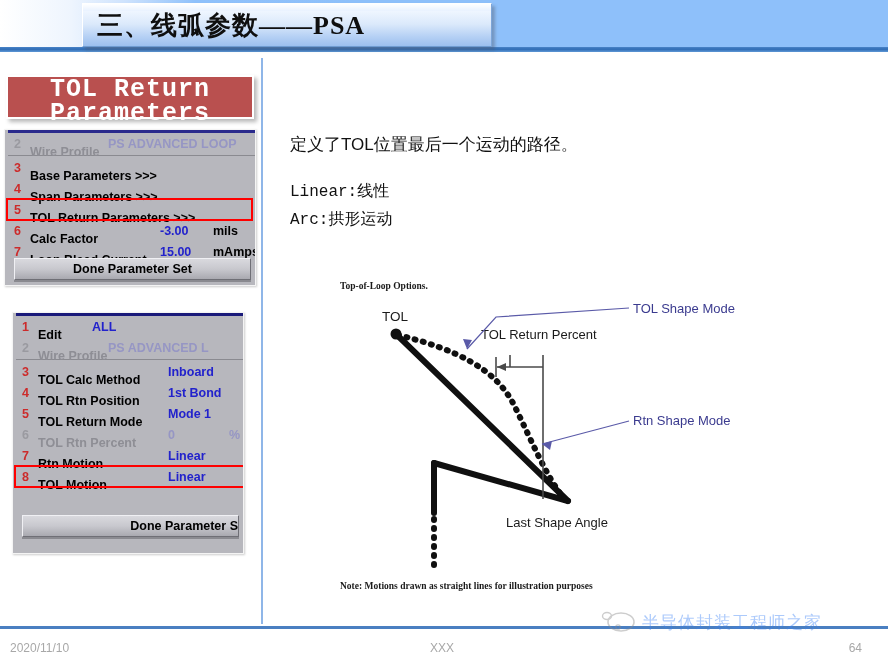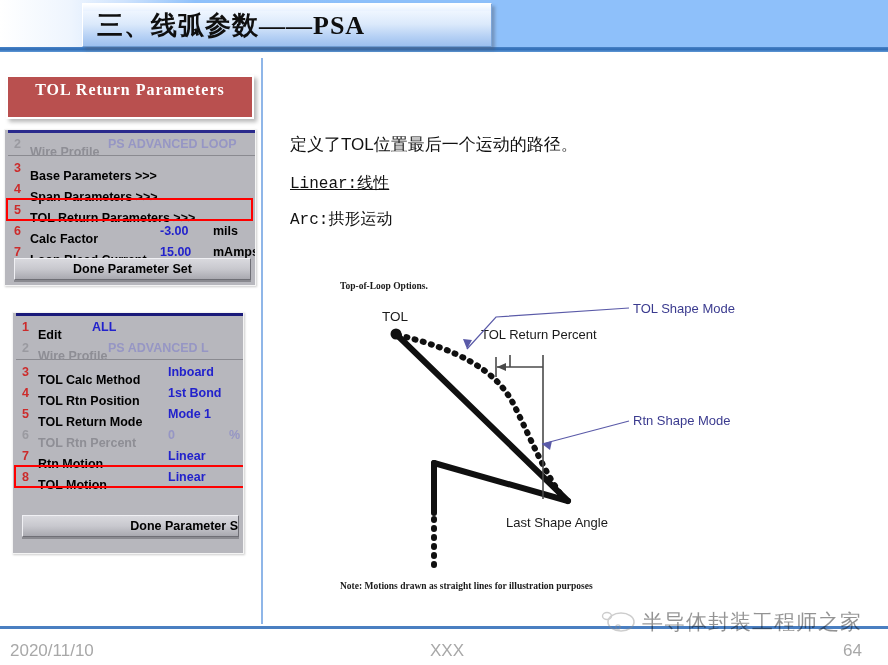--- a/index.html
+++ b/index.html
@@ -48,22 +48,22 @@
   #red-title{
     position:absolute;left:6px;top:18px;width:244px;height:40px;
     background:#b9504f;
     box-shadow:3px 3px 4px rgba(0,0,0,.28);
     border:2px solid #ffffff;
     overflow:visible;
   }
   #red-title-text{
     position:absolute;left:0;top:1px;width:244px;
     text-align:center;
-    font-family:Liberation Serif, serif;
-    font-size:16px;font-weight:700;color:#ffffff;
+    font-family:Liberation Mono, monospace;
+    font-size:25px;font-weight:700;color:#ffffff;
     line-height:24px;
     letter-spacing:1px;
   }
 
   .win{
     position:absolute;
     background:#b7b7bd;
     border:1px solid #f4f4f4;
     box-shadow:1px 1px 2px rgba(0,0,0,.2);
     overflow:hidden;
@@ -148,35 +148,35 @@
 
   #diagram{position:absolute;left:70px;top:220px;width:430px;height:330px;}
 
   
   #footer-rule{
     position:absolute;left:0;top:626px;width:888px;height:3px;
     background:#4a7fc1;
   }
   .foot{
     position:absolute;top:641px;
-    font-size:17px;color:#a8a8a8;
+    font-size:12px;color:#a8a8a8;
     font-family:"Liberation Sans",sans-serif;
   }
   #foot-date{left:10px;}
   #foot-center{left:430px;}
   #foot-page{right:26px;}
 
   #watermark{
     position:absolute;left:600px;top:608px;
     display:flex;align-items:center;
     opacity:.42;
     pointer-events:none;
   }
   #wm-text{
-    font-size:21px;color:#000000;font-weight:400;
+    font-size:17px;color:#3b82f6;font-weight:400;
     font-family:Liberation Serif, serif;
     letter-spacing:1px;white-space:nowrap;
   }
 </style>
 </head>
 <body>
 
 <div id="banner"></div>
 <div id="banner-rule"></div>
 <div id="title-box">
@@ -284,21 +284,21 @@
     </div>
   </div>
 </div>
 
 <div id="vdivide"></div>
 
 <div id="right-col">
 
 
   <div class="body-line" style="left:24px;top:76px;">定义了TOL位置最后一个运动的路径。</div>
-  <div class="body-line body-mono" style="left:24px;top:116px;text-decoration:underline;">Linear:线性</div>
+  <div class="body-line body-mono" style="left:24px;top:124px;">Linear:线性</div>
   <div class="body-line body-mono" style="left:24px;top:152px;">Arc:拱形运动</div>
 
   <div id="diagram">
     <svg width="430" height="330" viewBox="0 0 430 330" xmlns="http://www.w3.org/2000/svg">
 
       <text id="dg-caption" x="4" y="12" font-family="Liberation Serif, serif" font-size="9.5" font-weight="bold" fill="#1a1a1a">Top-of-Loop Options.</text>
 
       <text id="dg-tol" x="46" y="44" font-family="Liberation Sans, sans-serif" font-size="13.5" fill="#1a1a1a">TOL</text>
 
       <text id="dg-trp" x="145" y="62" font-family="Liberation Sans, sans-serif" font-size="13" fill="#1a1a1a">TOL Return Percent</text>

